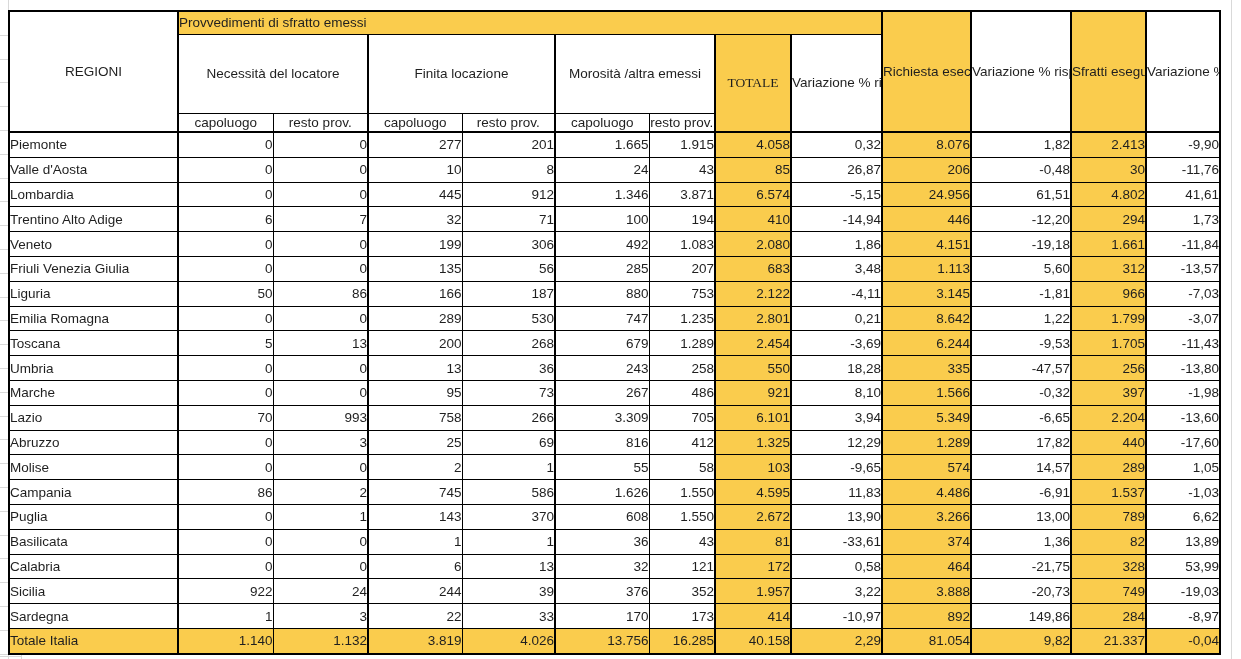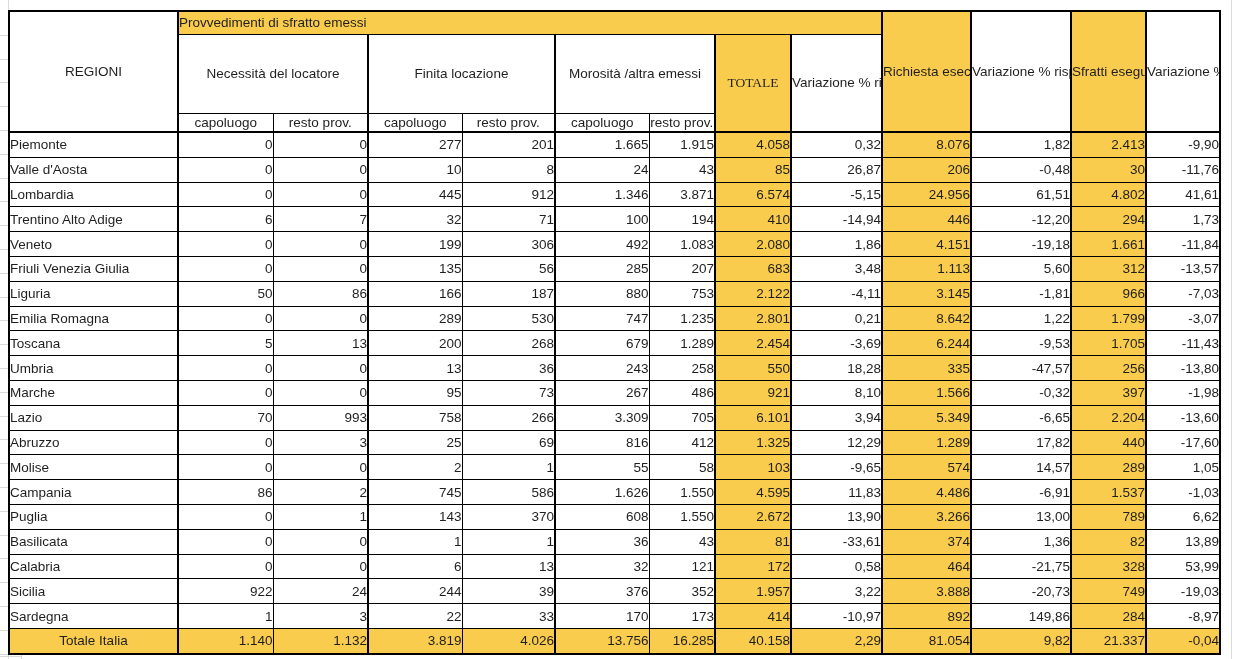--- a/index.html
+++ b/index.html
@@ -41,21 +41,21 @@
   th.grp,th.sub{text-align:center;margin-left:14px;}
   th.multiline{white-space:pre-line;line-height:1.32;text-align:center;vertical-align:middle;font-size:13.5px;}
   th.totale-h{font-size:13.5px;text-align:center;vertical-align:middle;font-family:Liberation Serif, serif;}
 
   td.region{font-size:14px;font-weight:bold;color:var(--rr);text-align:left;padding-left:4px;}
   td.num{text-align:right;padding-right:7px;}
   tr.total-row td{
     background:var(--yy);color:var(--rr);font-weight:bold;
     border-top-width:2px;border-bottom-width:2px;
   }
-  tr.total-row td.region{text-align:center;padding-right:7px;}
+  tr.total-row td.region{text-align:left;padding-right:7px;}
 </style>
 </head>
 <body>
 
 <div id="canvas">
   <div class="grid-strip"></div>
   <div class="grid-v" style="left:1231px;"></div>
   <div class="grid-stub-v" style="left:8px;top:0;height:659px;z-index:0;"></div>
   <div class="grid-stub-v" style="left:21px;top:632px;height:27px;"></div>
   <div class="grid-stub-h" style="left:0;top:656px;width:21px;"></div>

